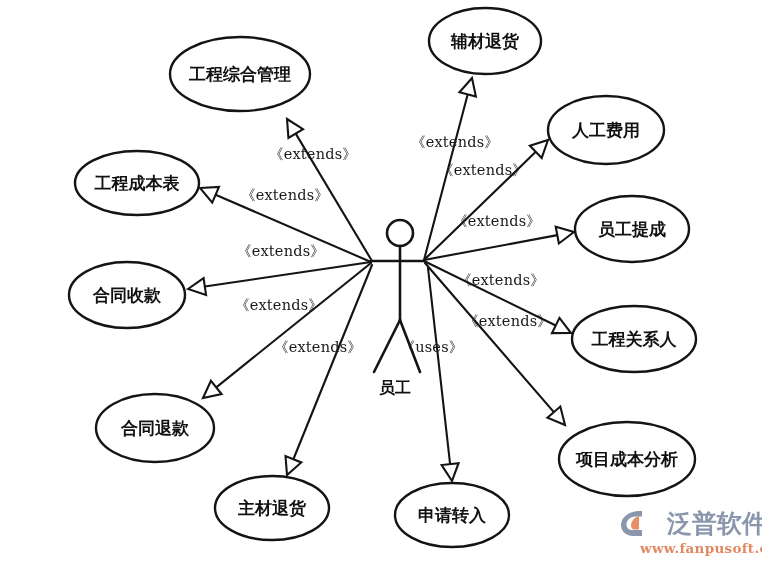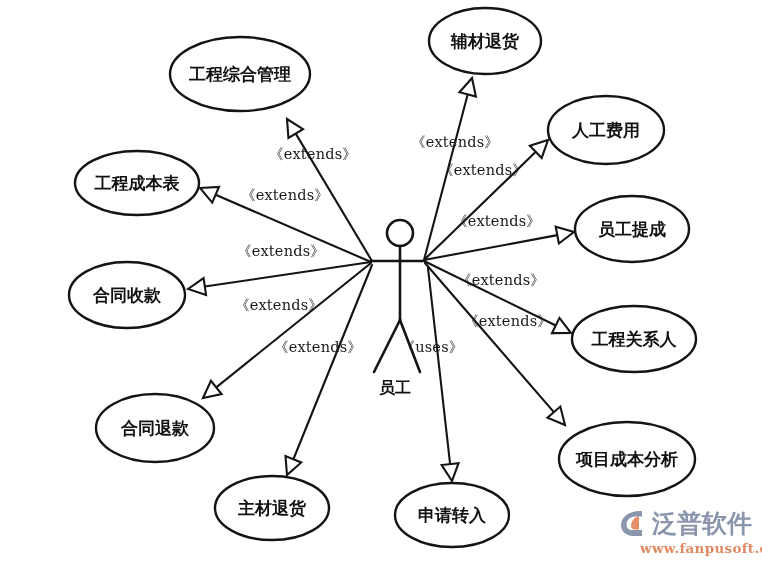--- a/index.html
+++ b/index.html
@@ -82,21 +82,21 @@
     position: absolute;
     left: 618px;
     top: 508px;
     width: 140px;
     height: 52px;
     pointer-events: none;
   }
   .wm-row {
     display: flex;
     align-items: center;
-    gap: 4px;
+    gap: 19px;
   }
   .wm-mark {
     width: 30px;
     height: 30px;
     flex: 0 0 30px;
   }
   .wm-name {
     font-family: "DejaVu Sans", "Liberation Sans", sans-serif;
     font-size: 25px;
     font-weight: 700;

